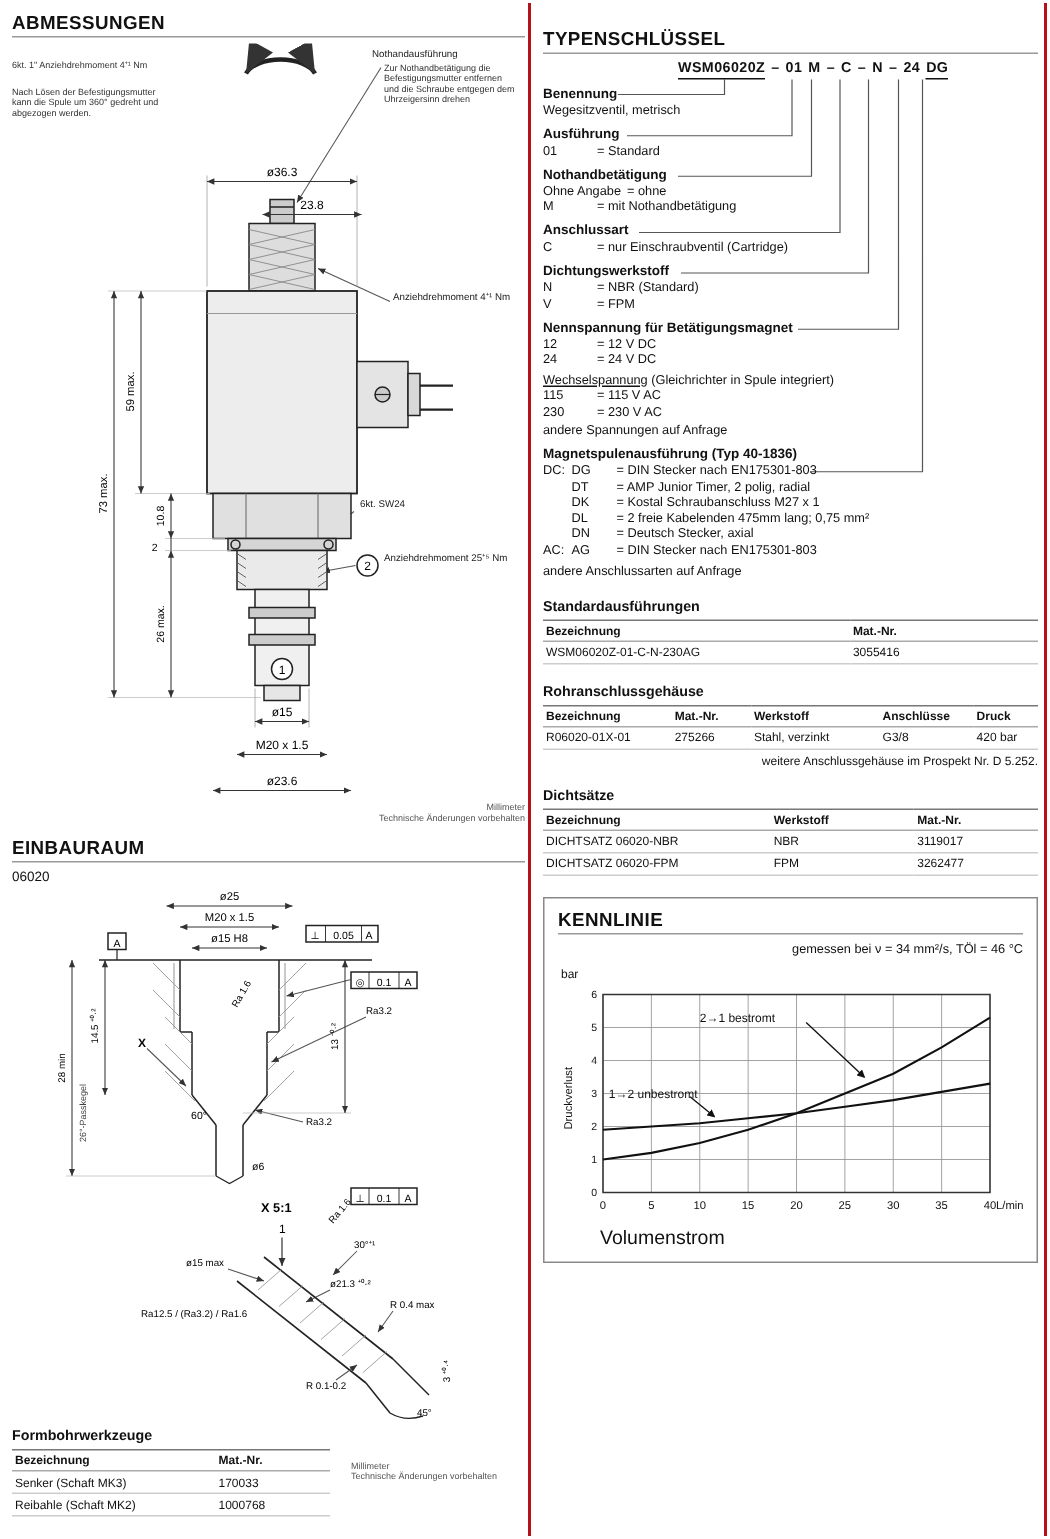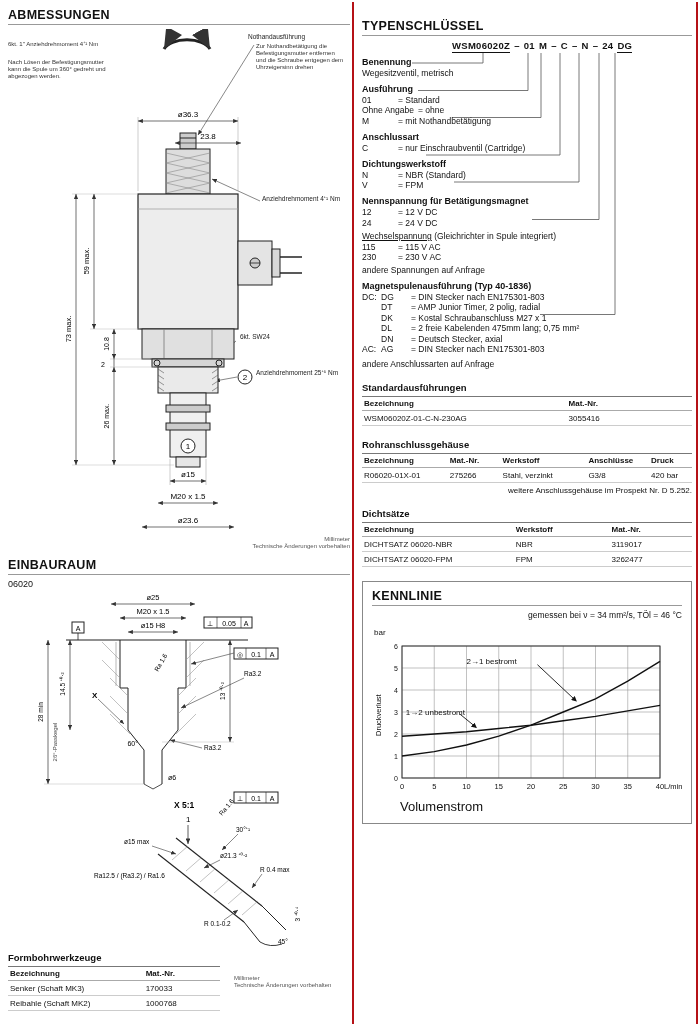--- a/index.html
+++ b/index.html
@@ -387,20 +387,21 @@
 
       <div class="tph">Ausführung</div>
       <div>
 
       <div class="tl2">
             <span class="tc">01</span>
             <span class="td">= Standard</span>
           </div>
         </div>
 
+      <div class="tph">Nothandbetätigung</div>
       <div>
 
       <div class="tl2">
             <span class="tc">Ohne Angabe</span>
             <span class="td">= ohne</span>
           </div>
           <div class="tl2">
             <span class="tc">M</span>
             <span class="td">= mit Nothandbetätigung</span>
           </div>

